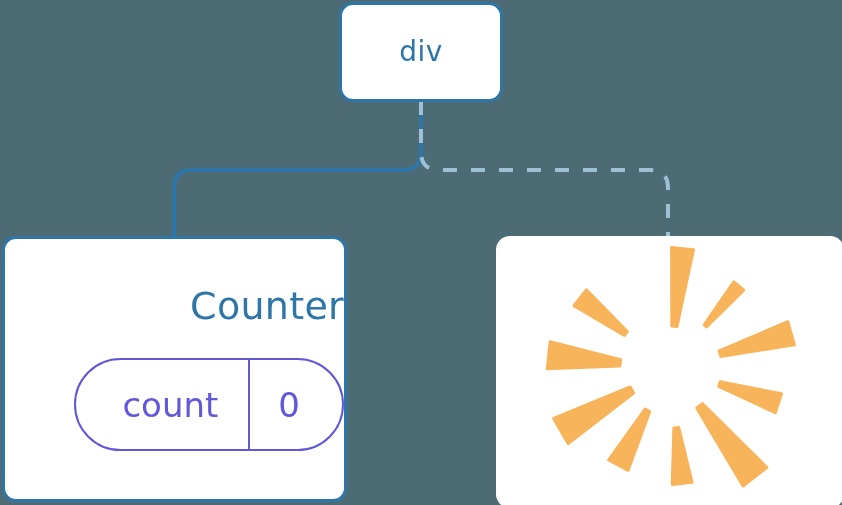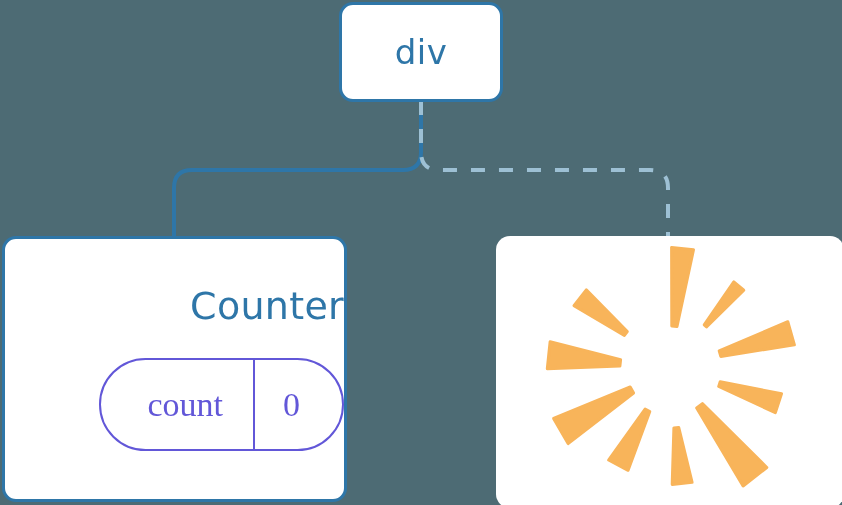--- a/index.html
+++ b/index.html
@@ -40,21 +40,21 @@
     width: 164px;
     height: 100px;
     border: 3px solid #2e76a8;
     border-radius: 14px;
     display: flex;
     align-items: center;
     justify-content: center;
   }
   #node-div .node-label {
     color: #2e76a8;
-    font-size: 34px;
+    font-size: 28px;
     line-height: 1;
     letter-spacing: 0.5px;
   }
 
   
   #node-counter {
     left: 2px;
     top: 236px;
     width: 345px;
     height: 266px;
@@ -76,21 +76,20 @@
   .state-pill {
     margin-top: 33px;
     height: 93px;
     display: flex;
     align-items: stretch;
     border: 2px solid #6257d8;
     border-radius: 48px;
     box-sizing: border-box;
     overflow: hidden;
     background: #ffffff;
-    font-family: Liberation Serif, serif;
   }
   .state-pill .pill-key {
     display: flex;
     align-items: center;
     justify-content: center;
     padding: 0 30px 0 46px;
     color: #6257d8;
     font-size: 34px;
     line-height: 1;
   }

